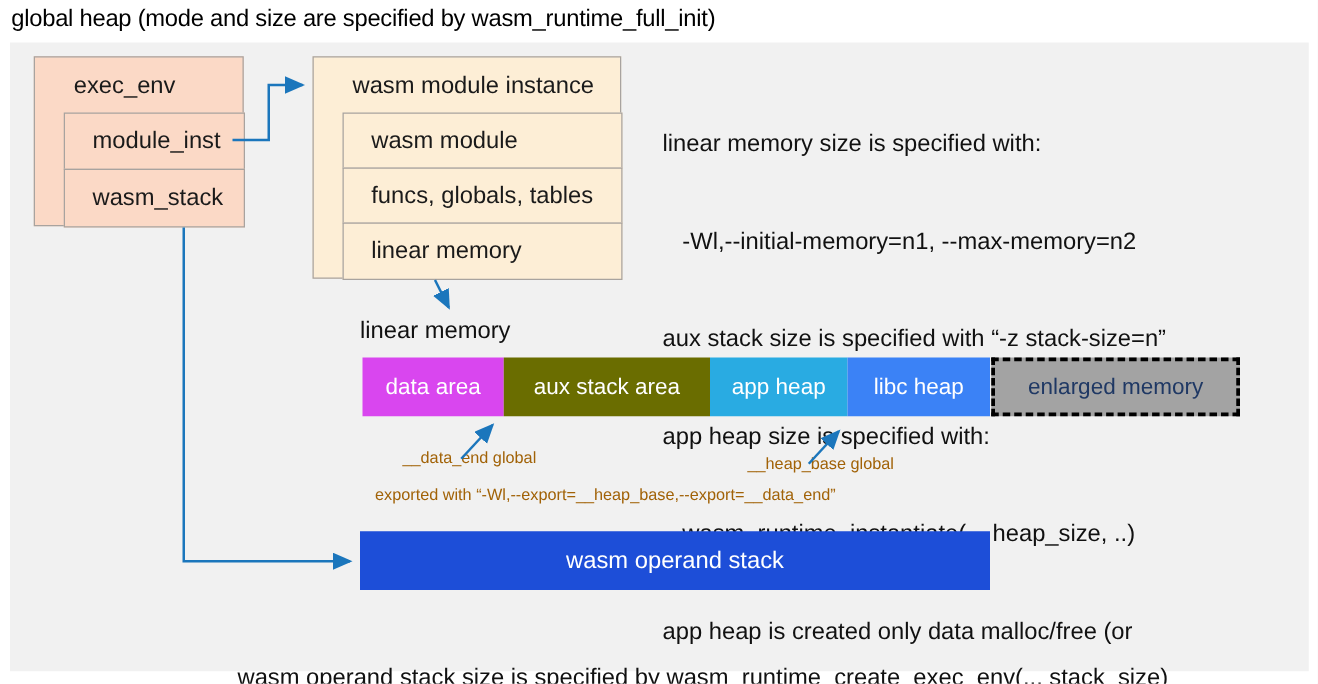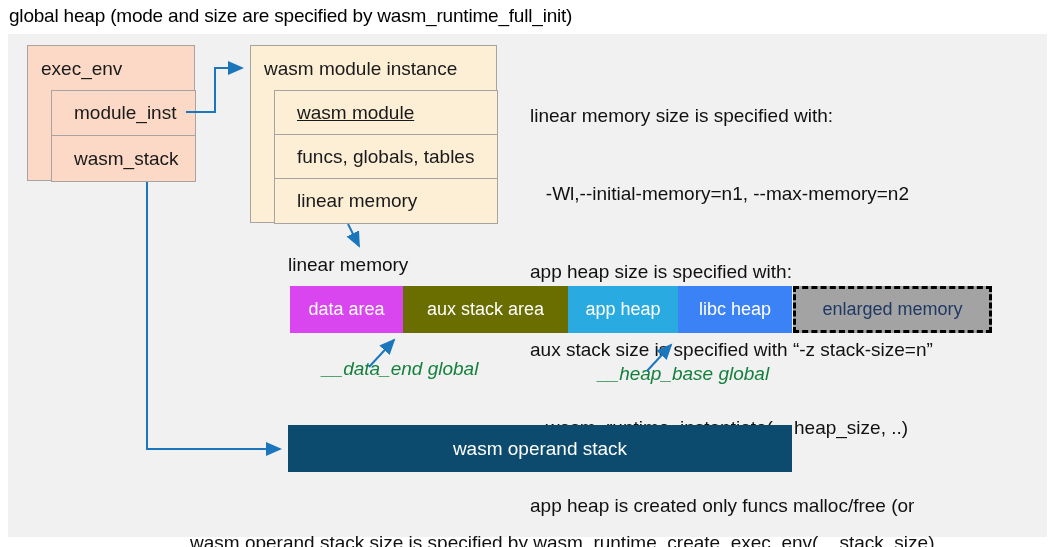--- a/index.html
+++ b/index.html
@@ -17,35 +17,35 @@
     position: absolute; left: 8px; top: 34px; width: 1039px; height: 503px;
     background: #f1f1f1;
   }
 
   
   .struct-box { position: absolute; border: 1px solid #a8a39f; }
   .box-pink { background: #fbd9c6; }
   .box-cream { background: #fdeed6; }
   .struct-header {
     position: absolute; left: 0; top: 0; right: 0; height: 45px;
-    display: flex; align-items: center; padding-left: 13px;
+    display: flex; align-items: center; padding-left: 31px;
     font-size: 19px; color: #1a1a1a;
   }
   .struct-row {
     position: absolute; right: 0; border: 1px solid #a8a39f;
     display: flex; align-items: center; padding-left: 22px;
     font-size: 19px; color: #1a1a1a;
   }
 
   #exec-env { left: 27px; top: 45px; width: 168px; height: 136px; }
   #exec-env .row1 { left: 23px; top: 44px; width: 145px; height: 46px; }
   #exec-env .row2 { left: 23px; top: 89px; width: 145px; height: 47px; }
 
   #module-instance { left: 250px; top: 45px; width: 247px; height: 178px; }
-  #module-instance .row1 { left: 23px; top: 44px; width: 224px; height: 45px; text-decoration: underline; }
+  #module-instance .row1 { left: 23px; top: 44px; width: 224px; height: 45px; }
   #module-instance .row2 { left: 23px; top: 88px; width: 224px; height: 45px; }
   #module-instance .row3 { left: 23px; top: 132px; width: 224px; height: 46px; }
 
   
   .notes-right {
     position: absolute; left: 530px; top: 51px; width: 515px;
     font-size: 19px; line-height: 26px; color: #111111; white-space: pre-wrap;
   }
 
   .linmem-label {
@@ -63,29 +63,29 @@
   .seg-aux  { width: 165px; text-align: right; }
   .seg-app  { width: 110px; }
   .seg-libc { width: 114px; }
   .enlarged {
     position: absolute; left: 793px; top: 286px; width: 199px; height: 47px;
     background: #a3a3a3; border: 3px dashed #000000;
     display: flex; align-items: center; justify-content: center;
     font-size: 18px; color: #1f3864;
   }
 
-  .ann { position: absolute; font-size: 19px; color: #15803d; white-space: nowrap; font-style: italic; }
+  .ann { position: absolute; font-size: 13px; color: #a16207; white-space: nowrap; }
   #ann-data-end  { left: 322px; top: 358px; }
   #ann-heap-base { left: 598px; top: 363px; }
   #ann-exported  { left: 300px; top: 388px; }
 
   
   .operand-bar {
     position: absolute; left: 288px; top: 425px; width: 504px; height: 47px;
-    background: #0c4a6e; display: flex; align-items: center; justify-content: center;
+    background: #1d4ed8; display: flex; align-items: center; justify-content: center;
     color: #ffffff; font-size: 19px;
   }
 
   .bottom-notes {
     position: absolute; left: 190px; top: 478px; width: 860px;
     font-size: 19px; line-height: 26px; color: #111111; white-space: pre-wrap;
   }
 
   svg.arrows { position: absolute; left: 0; top: 0; width: 1054px; height: 547px; pointer-events: none; }
   svg.arrows polyline, svg.arrows line { stroke: #1b76bc; stroke-width: 2; fill: none; }
@@ -108,39 +108,40 @@
   <div class="struct-box box-cream" id="module-instance">
     <div class="struct-header">wasm module instance</div>
     <div class="struct-row box-cream row1">wasm module</div>
     <div class="struct-row box-cream row2">funcs, globals, tables</div>
     <div class="struct-row box-cream row3">linear memory</div>
   </div>
 
   <div class="notes-right">
     <div>linear memory size is specified with:</div>
     <div>   -Wl,--initial-memory=n1, --max-memory=n2</div>
+    <div>aux stack size is specified with “-z stack-size=n”</div>
     <div>app heap size is specified with:</div>
-    <div>aux stack size is specified with “-z stack-size=n”</div>
     <div>   wasm_runtime_instantiate(.., heap_size, ..)</div>
-    <div>app heap is created only funcs malloc/free (or</div>
+    <div>app heap is created only data malloc/free (or</div>
     
   </div>
 
   <div class="linmem-label">linear memory</div>
 
   <div class="membar">
     <div class="mem-seg seg-data" style="background-color: #d946ef;">data area</div>
     <div class="mem-seg seg-aux" style="background-color: rgb(106, 109, 0);">aux stack area</div>
     <div class="mem-seg seg-app" style="background-color: rgb(41, 171, 226);">app heap</div>
     <div class="mem-seg seg-libc" style="background-color: #3b82f6;">libc heap</div>
   </div>
   <div class="enlarged">enlarged memory</div>
 
   <div class="ann" id="ann-data-end">__data_end global</div>
   <div class="ann" id="ann-heap-base">__heap_base global</div>
+  <div class="ann" id="ann-exported">exported with “-Wl,--export=__heap_base,--export=__data_end”</div>
 
   <div class="operand-bar">
     <span>wasm operand stack</span>
   </div>
 
   <div class="bottom-notes">
     <div>wasm operand stack size is specified by wasm_runtime_create_exec_env(.., stack_size)</div>
     
   </div>
 

